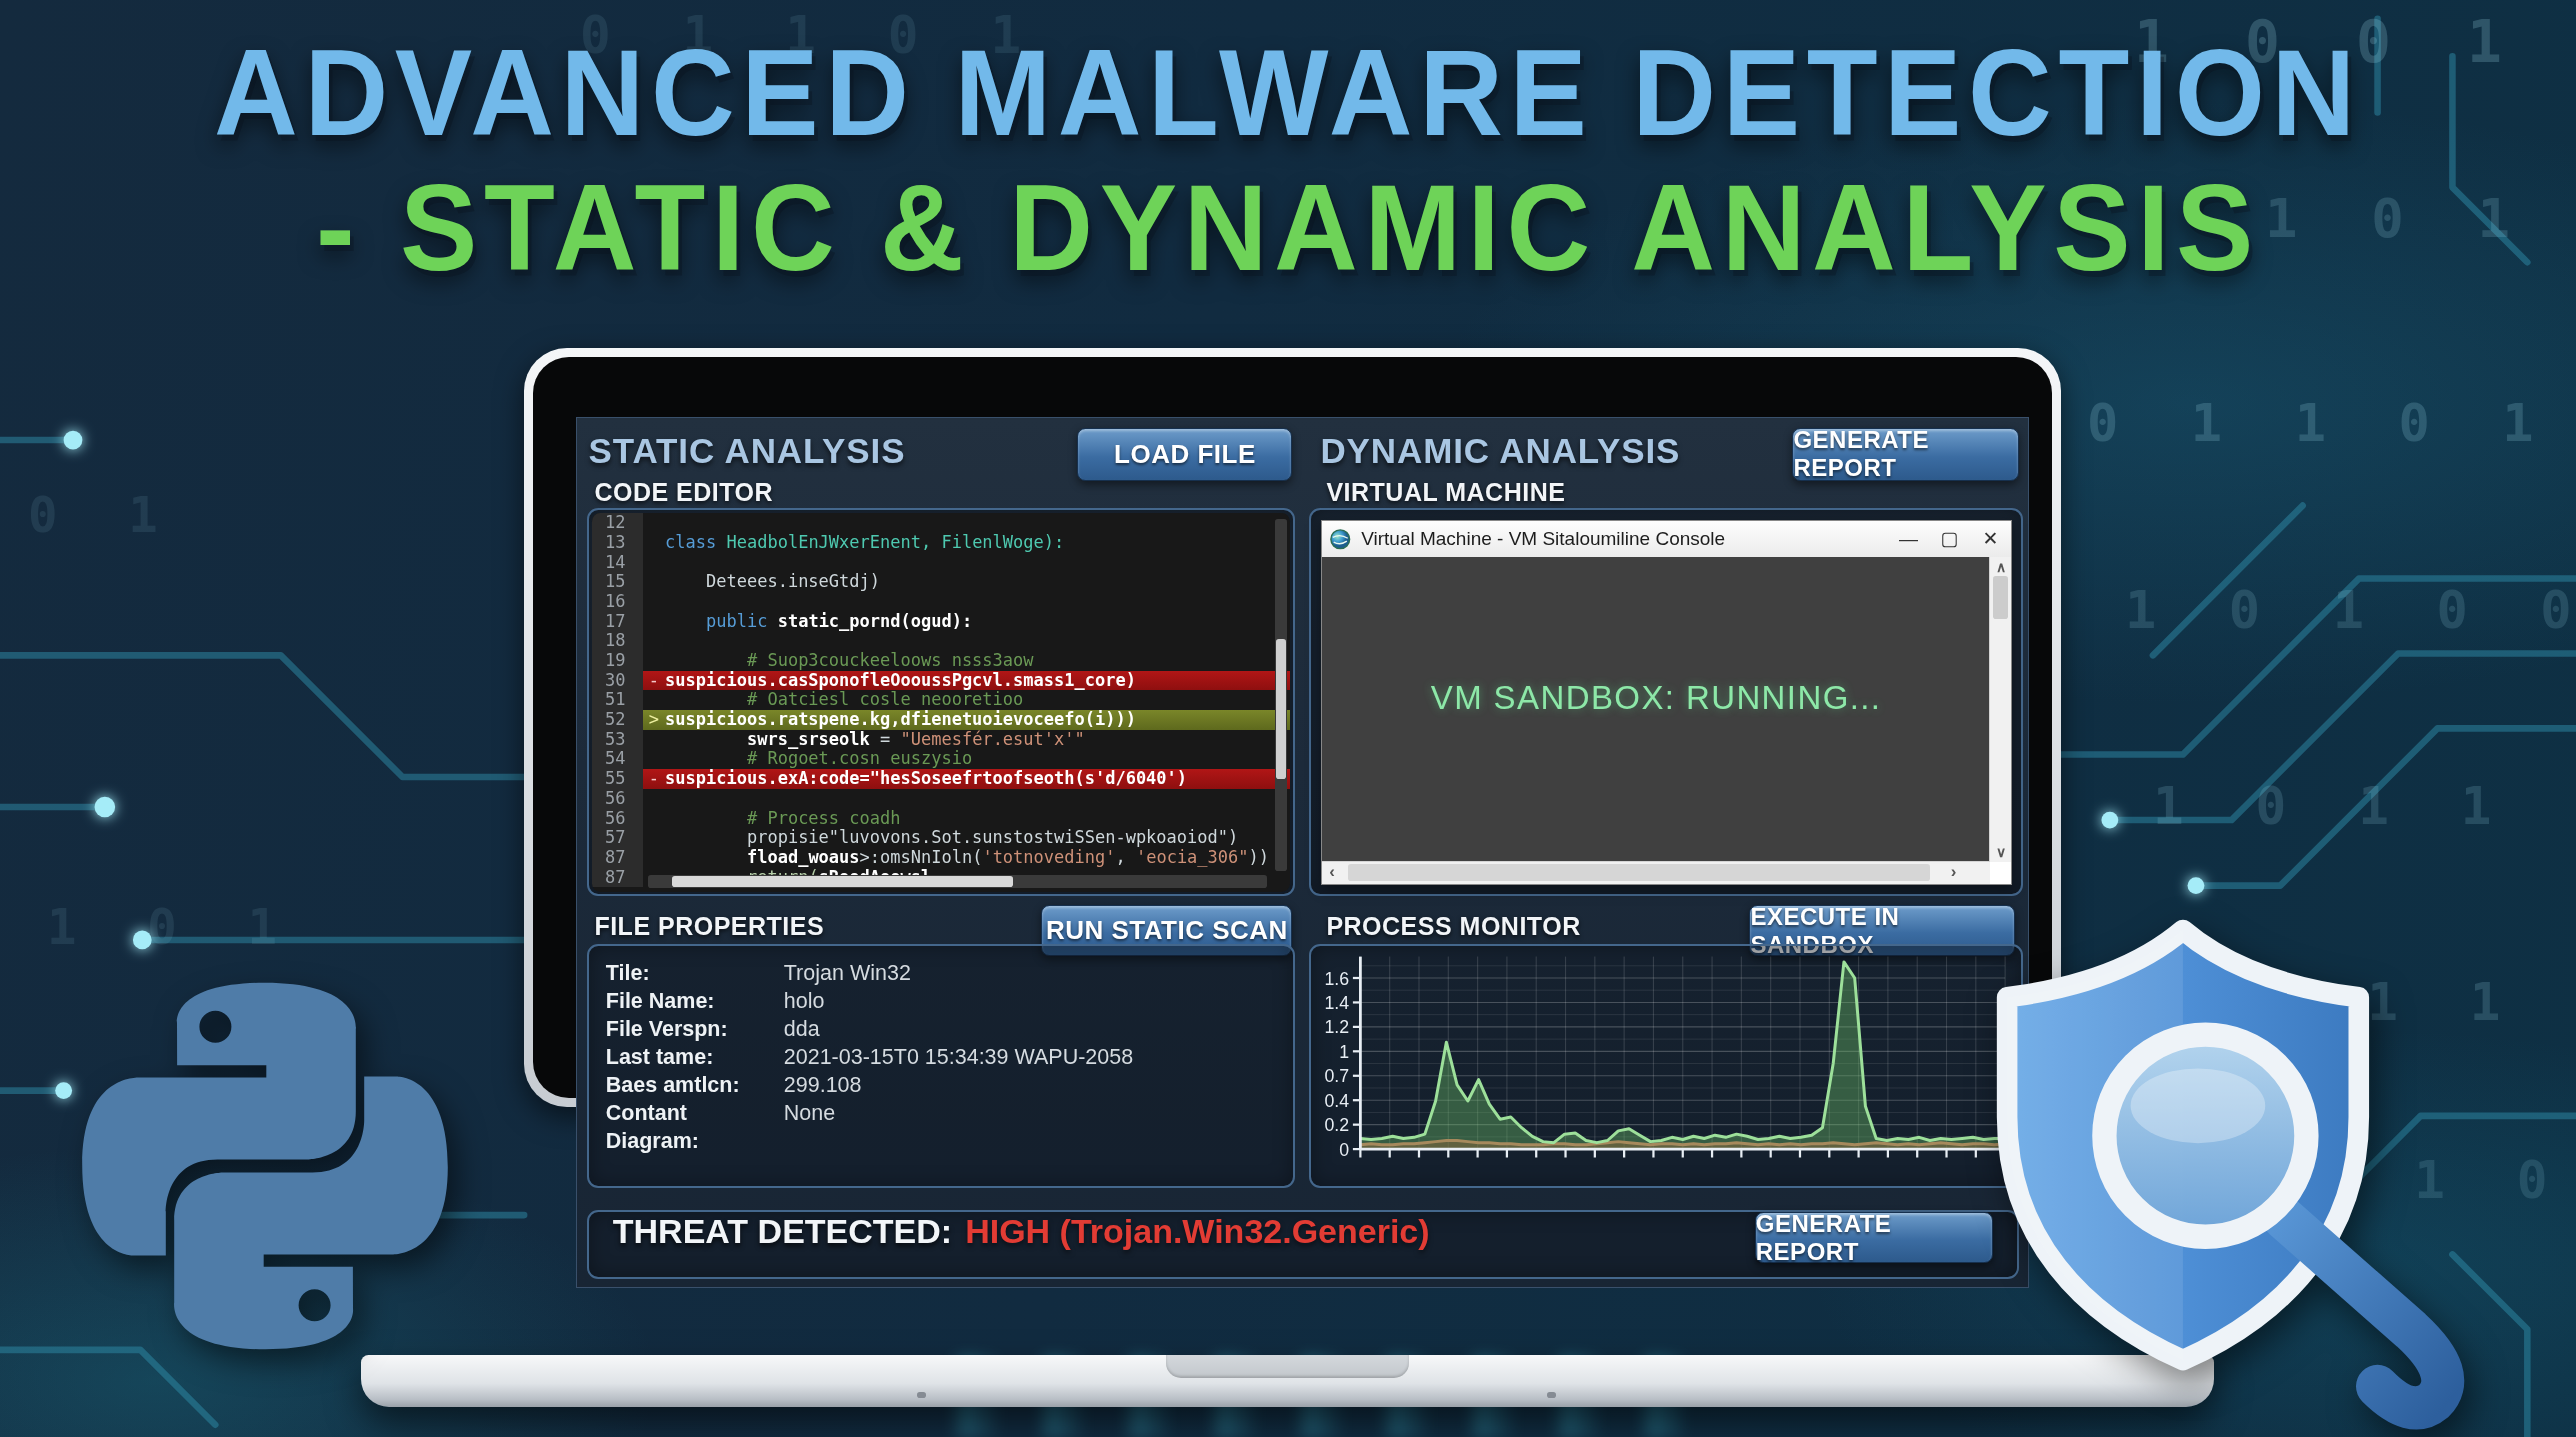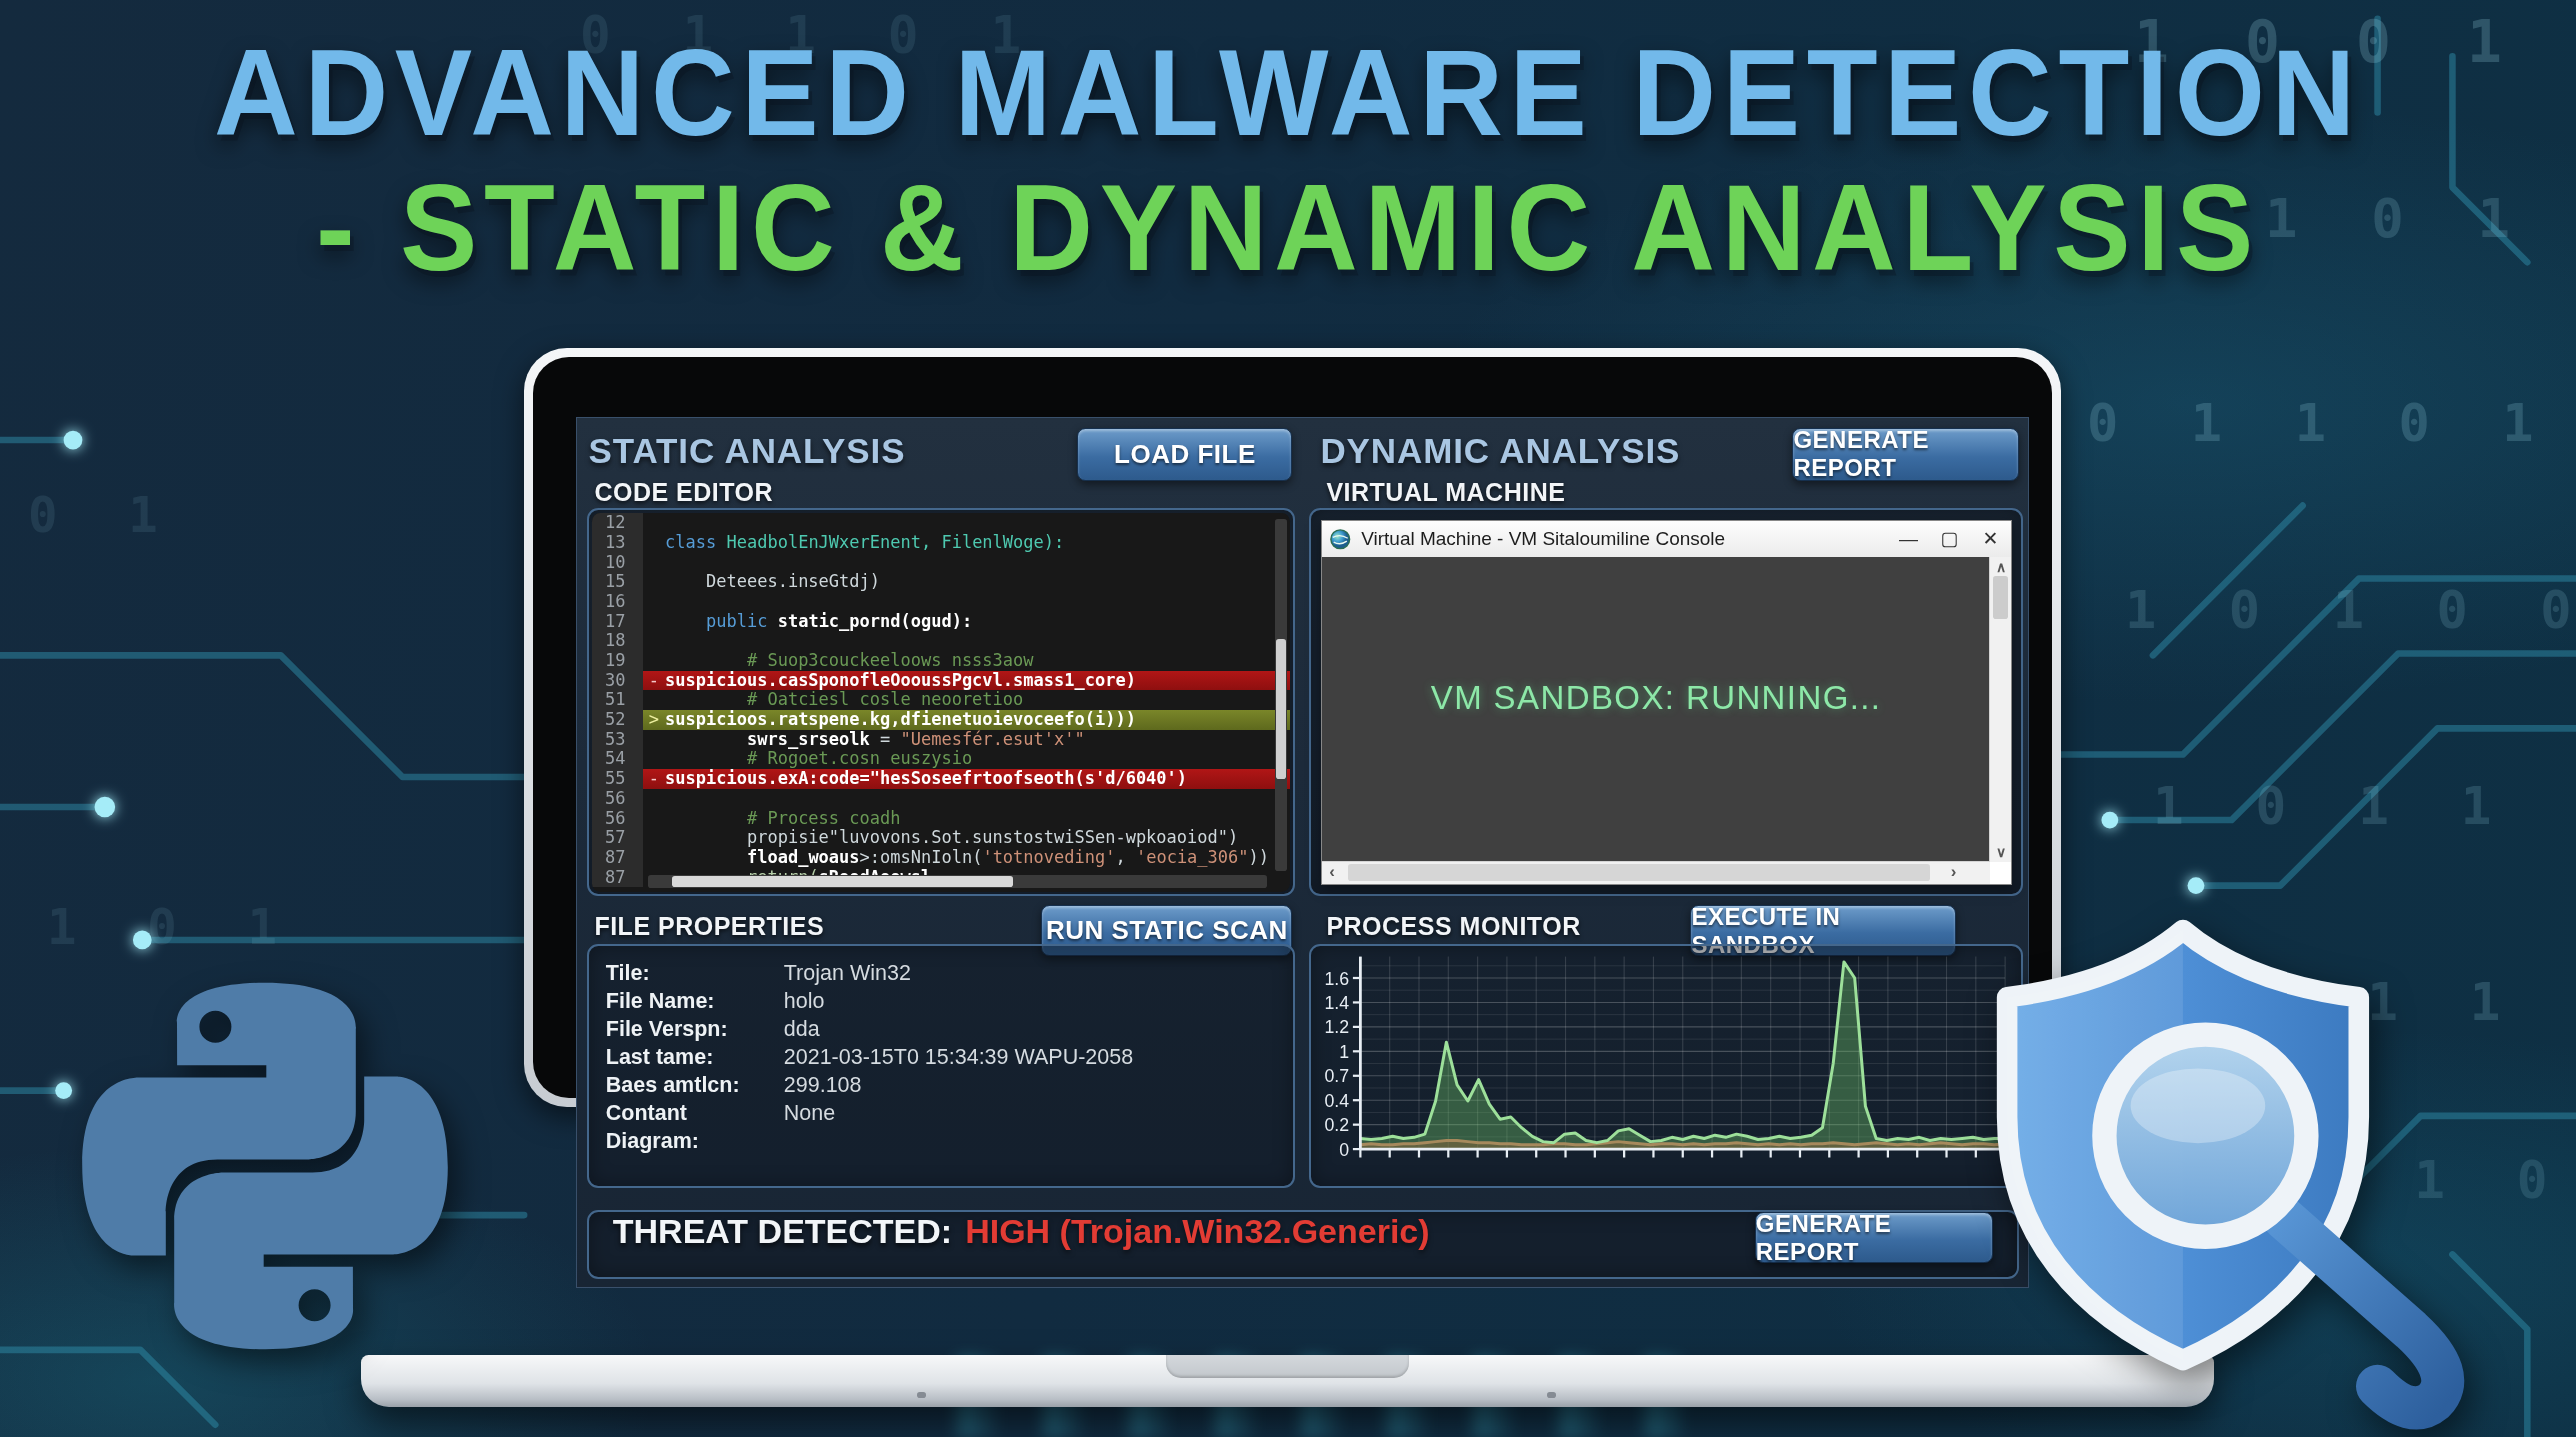--- a/index.html
+++ b/index.html
@@ -150,21 +150,21 @@
           <div>
                 <div class="crow">
                   <span class="lnum">12</span>
                   <div class="cbody"><span class="mk"></span></div>
                 </div>
                 <div class="crow">
                   <span class="lnum">13</span>
                   <div class="cbody"><span class="mk"></span><span class="tok-kw">class </span><span class="tok-cls">HeadbolEnJWxerEnent, FilenlWoge):</span></div>
                 </div>
                 <div class="crow">
-                  <span class="lnum">10</span>
+                  <span class="lnum">14</span>
                   <div class="cbody"><span class="mk"></span></div>
                 </div>
                 <div class="crow">
                   <span class="lnum">15</span>
                   <div class="cbody"><span class="mk"></span><span class="tok-pl">    Deteees.inseGtdj)</span></div>
                 </div>
                 <div class="crow">
                   <span class="lnum">16</span>
                   <div class="cbody"><span class="mk"></span></div>
                 </div>
@@ -296,21 +296,21 @@
           </div>
           <div id="vm-hscroll">
             <span class="sarrow" style="left:7.5px;top:0.9px;font-size:17px;">‹</span>
             <div id="vm-hthumb"></div>
             <span class="sarrow" style="right:34px;top:0.9px;font-size:17px;">›</span>
           </div>
         </div>
       </div>
 
       <div class="panel-label" style="left:749px;top:494px;">PROCESS MONITOR</div>
-      <div class="btn" style="left:1113px;top:487px;width:264px;height:49px;font-size:24px;">EXECUTE IN SANDBOX</div>
+      <div class="btn" style="left:1172px;top:487px;width:264px;height:49px;font-size:24px;">EXECUTE IN SANDBOX</div>
       <div class="panel" style="left:732px;top:526px;width:710px;height:240px;">
         <svg id="chart" width="696" height="228" style="position:absolute;left:5.6px;top:4.7px;" viewBox="0 0 744 244">
               <line x1="46" y1="6" x2="46" y2="212" stroke="rgba(255,255,255,0.14)" stroke-width="1.2"></line>
               <line x1="77.36363636363636" y1="6" x2="77.36363636363636" y2="212" stroke="rgba(255,255,255,0.14)" stroke-width="1.2"></line>
               <line x1="108.72727272727272" y1="6" x2="108.72727272727272" y2="212" stroke="rgba(255,255,255,0.14)" stroke-width="1.2"></line>
               <line x1="140.0909090909091" y1="6" x2="140.0909090909091" y2="212" stroke="rgba(255,255,255,0.14)" stroke-width="1.2"></line>
               <line x1="171.45454545454544" y1="6" x2="171.45454545454544" y2="212" stroke="rgba(255,255,255,0.14)" stroke-width="1.2"></line>
               <line x1="202.8181818181818" y1="6" x2="202.8181818181818" y2="212" stroke="rgba(255,255,255,0.14)" stroke-width="1.2"></line>
               <line x1="234.1818181818182" y1="6" x2="234.1818181818182" y2="212" stroke="rgba(255,255,255,0.14)" stroke-width="1.2"></line>
               <line x1="265.5454545454545" y1="6" x2="265.5454545454545" y2="212" stroke="rgba(255,255,255,0.14)" stroke-width="1.2"></line>

